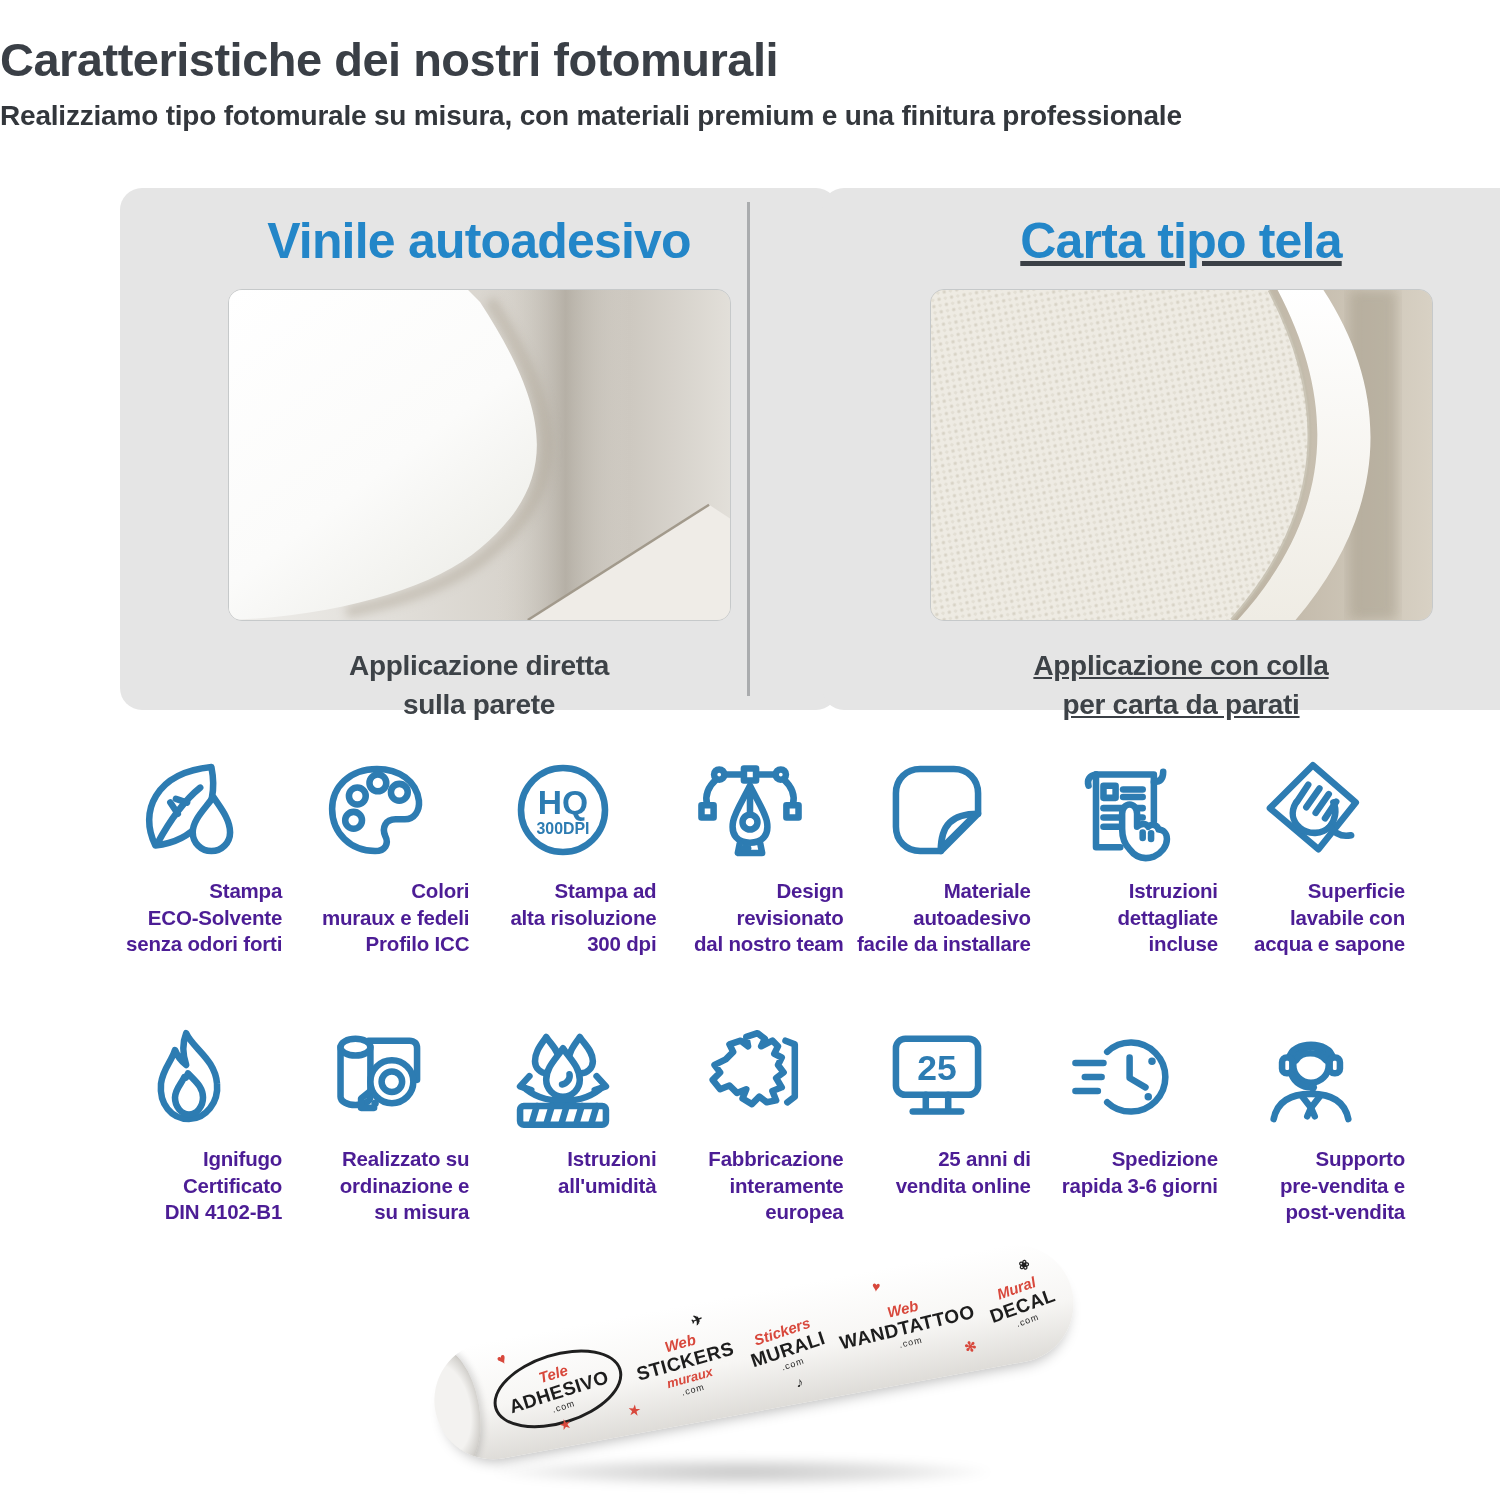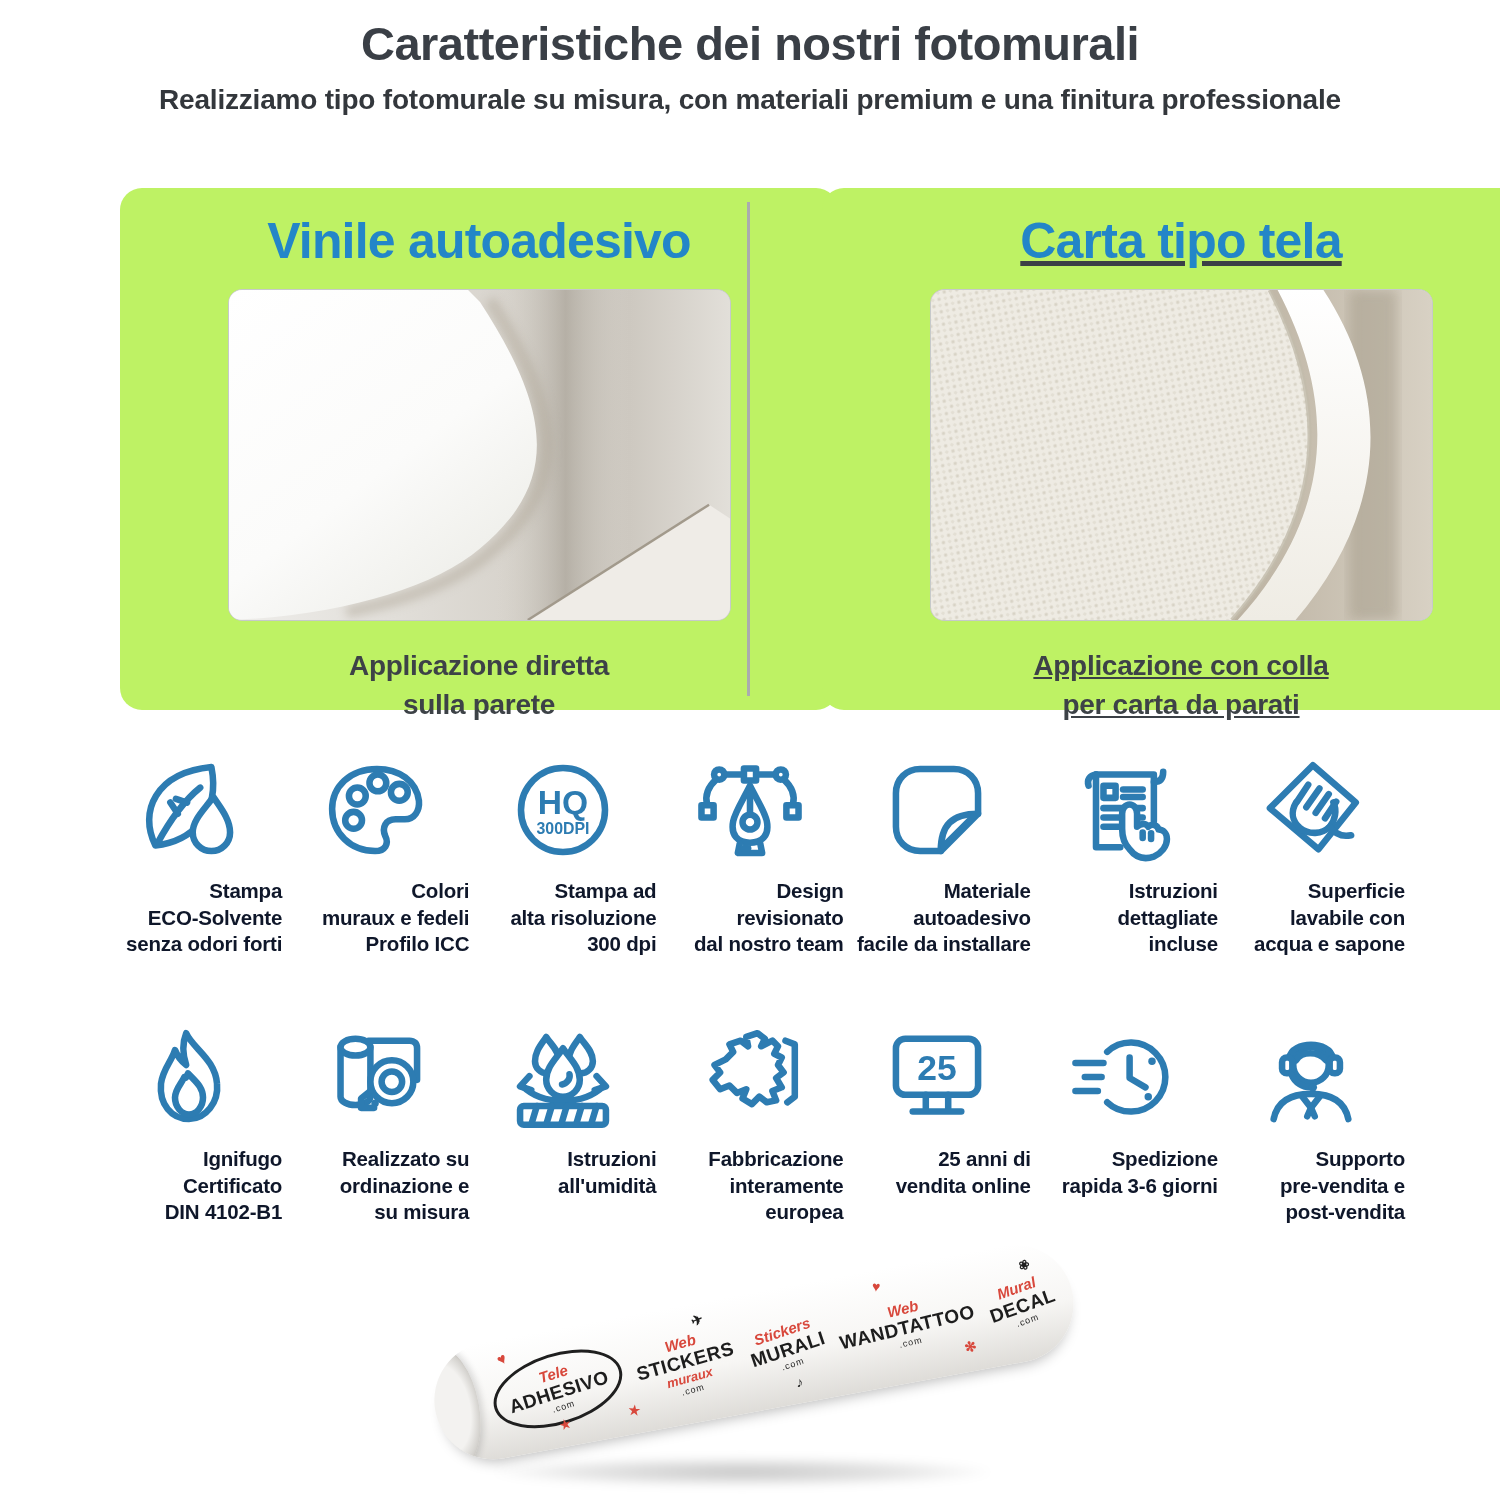--- a/index.html
+++ b/index.html
@@ -5,34 +5,34 @@
   * { margin:0; padding:0; box-sizing:border-box; }
   html,body { width:1500px; height:1500px; }
   body {
     position:relative;
     background:#ffffff;
     font-family:"Liberation Sans", sans-serif;
     overflow:hidden;
     color:#3b4046;
   }
   
-  .header { padding-top:18px; text-align:center; }
+  .header { padding-top:34px; text-align:left; }
   .page-title {
     font-size:47px; font-weight:700; letter-spacing:-0.5px;
     color:#3a3f46; line-height:1.1;
   }
   .page-subtitle {
     margin-top:14px; font-size:28px; font-weight:700;
     color:#33373c; letter-spacing:-0.2px;
   }
   
   .materials { position:absolute; top:188px; left:0; width:1500px; height:522px; }
   .material-card {
     position:absolute; top:0; width:718px; height:522px;
-    background:#bef264; border-radius:22px;
+    background:#e5e5e5; border-radius:22px;
     padding:26px 46px 0 46px; text-align:center;
   }
   .card-left  { left:120px; }
   .card-right { left:822px;text-decoration:underline; }
   .card-title {
     font-size:50px; font-weight:700; color:#2386c8; letter-spacing:-0.8px;
     line-height:1.1;
   }
   .photo {
     margin:20px auto 0 auto; width:503px; height:332px;
@@ -61,21 +61,21 @@
     stroke:#2d7cb2; stroke-width:7; fill:none;
     stroke-linecap:round; stroke-linejoin:round;
   }
   .ficon .wfill { fill:#ffffff; }
   .ficon .dot  { fill:#2d7cb2; stroke:none; }
   .ficon text  {
     stroke:none; fill:#2d7cb2; font-weight:700;
     font-family:"Liberation Sans", sans-serif;
   }
   .flabel {
-    margin-top:10px; font-size:20.5px; font-weight:700; color:#0f172a;
+    margin-top:10px; font-size:20.5px; font-weight:700; color:#4c1d95;
     line-height:1.3; white-space:pre-line; letter-spacing:-0.2px;
   }
   
   .tube-area { position:absolute; left:0; top:1255px; width:1500px; height:245px; }
   .tube-shadow {
     position:absolute; left:492px; top:202px; width:500px; height:30px;
     border-radius:50%;
     background:radial-gradient(ellipse at center, rgba(0,0,0,0.22) 0%, rgba(0,0,0,0.10) 45%, rgba(0,0,0,0) 72%);
     filter:blur(4px);
   }

